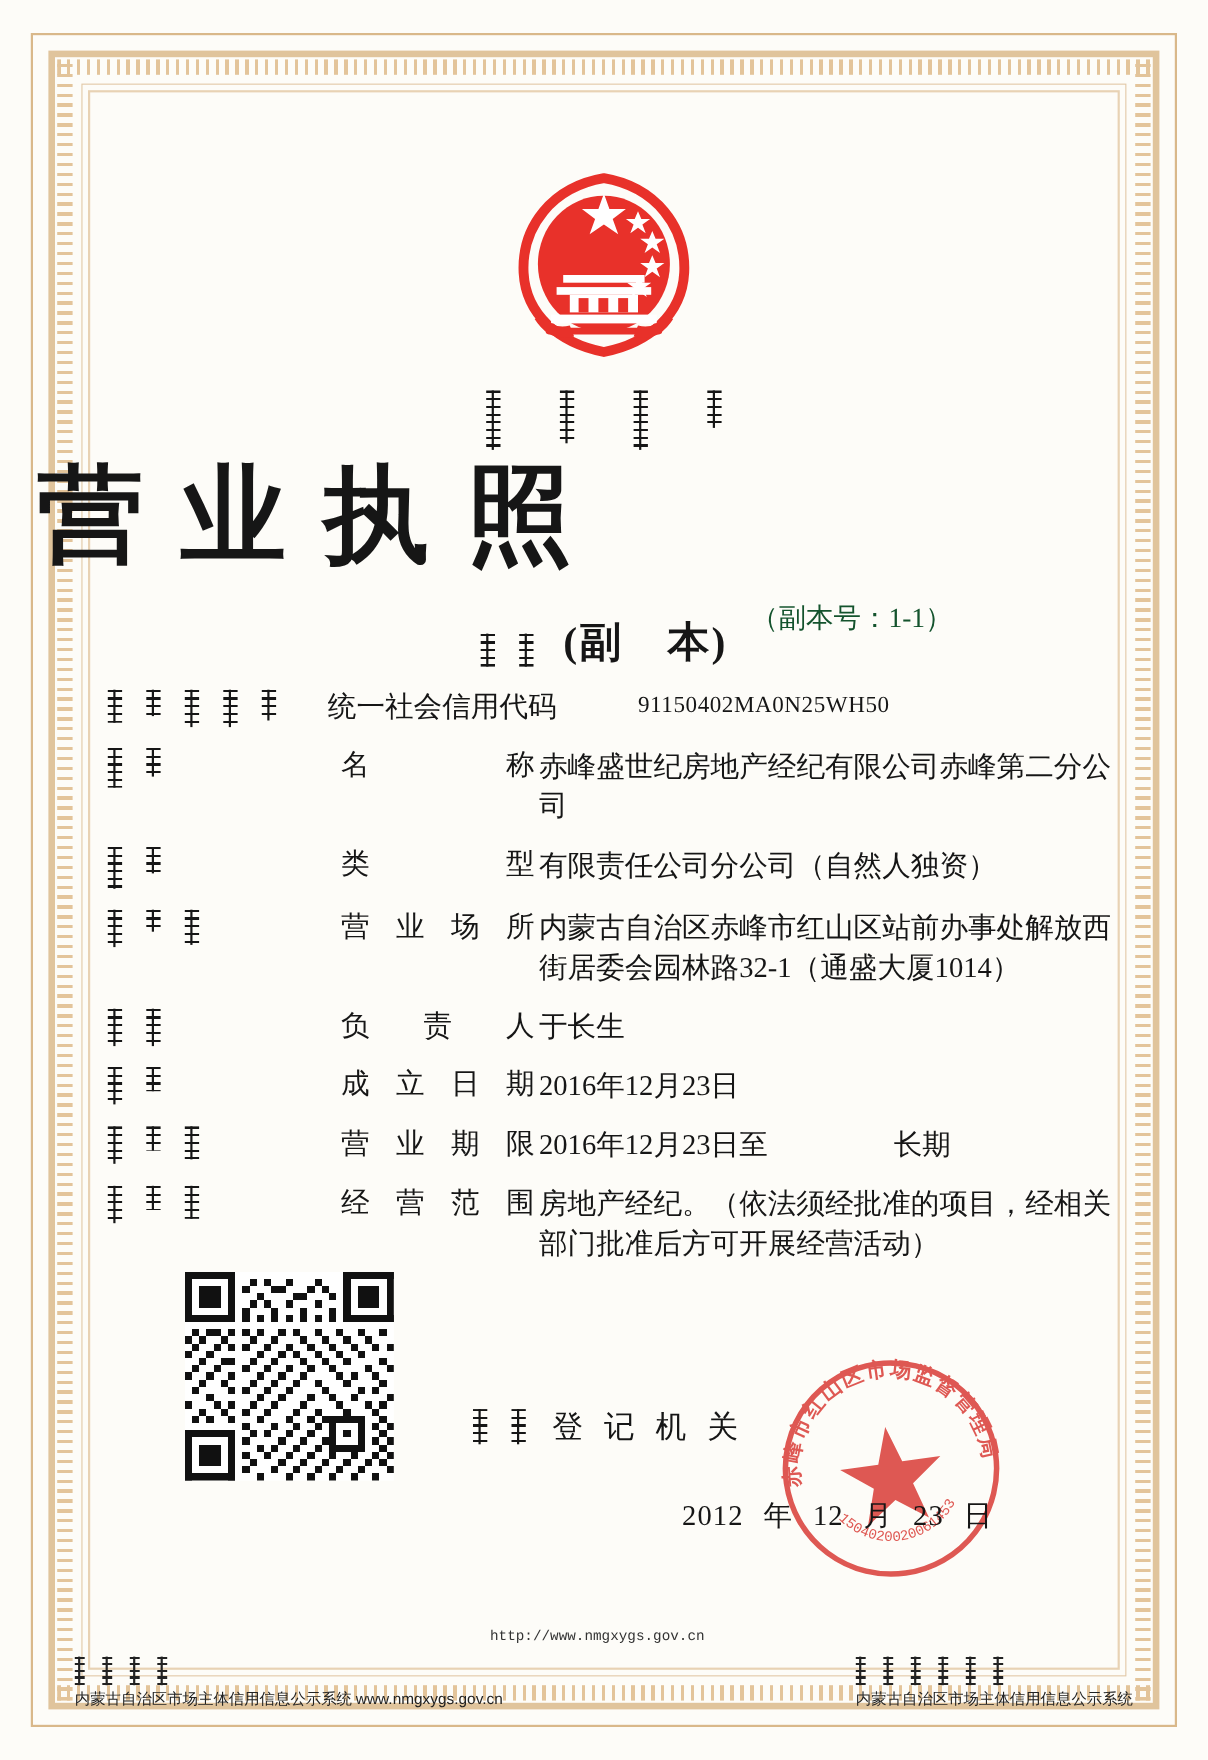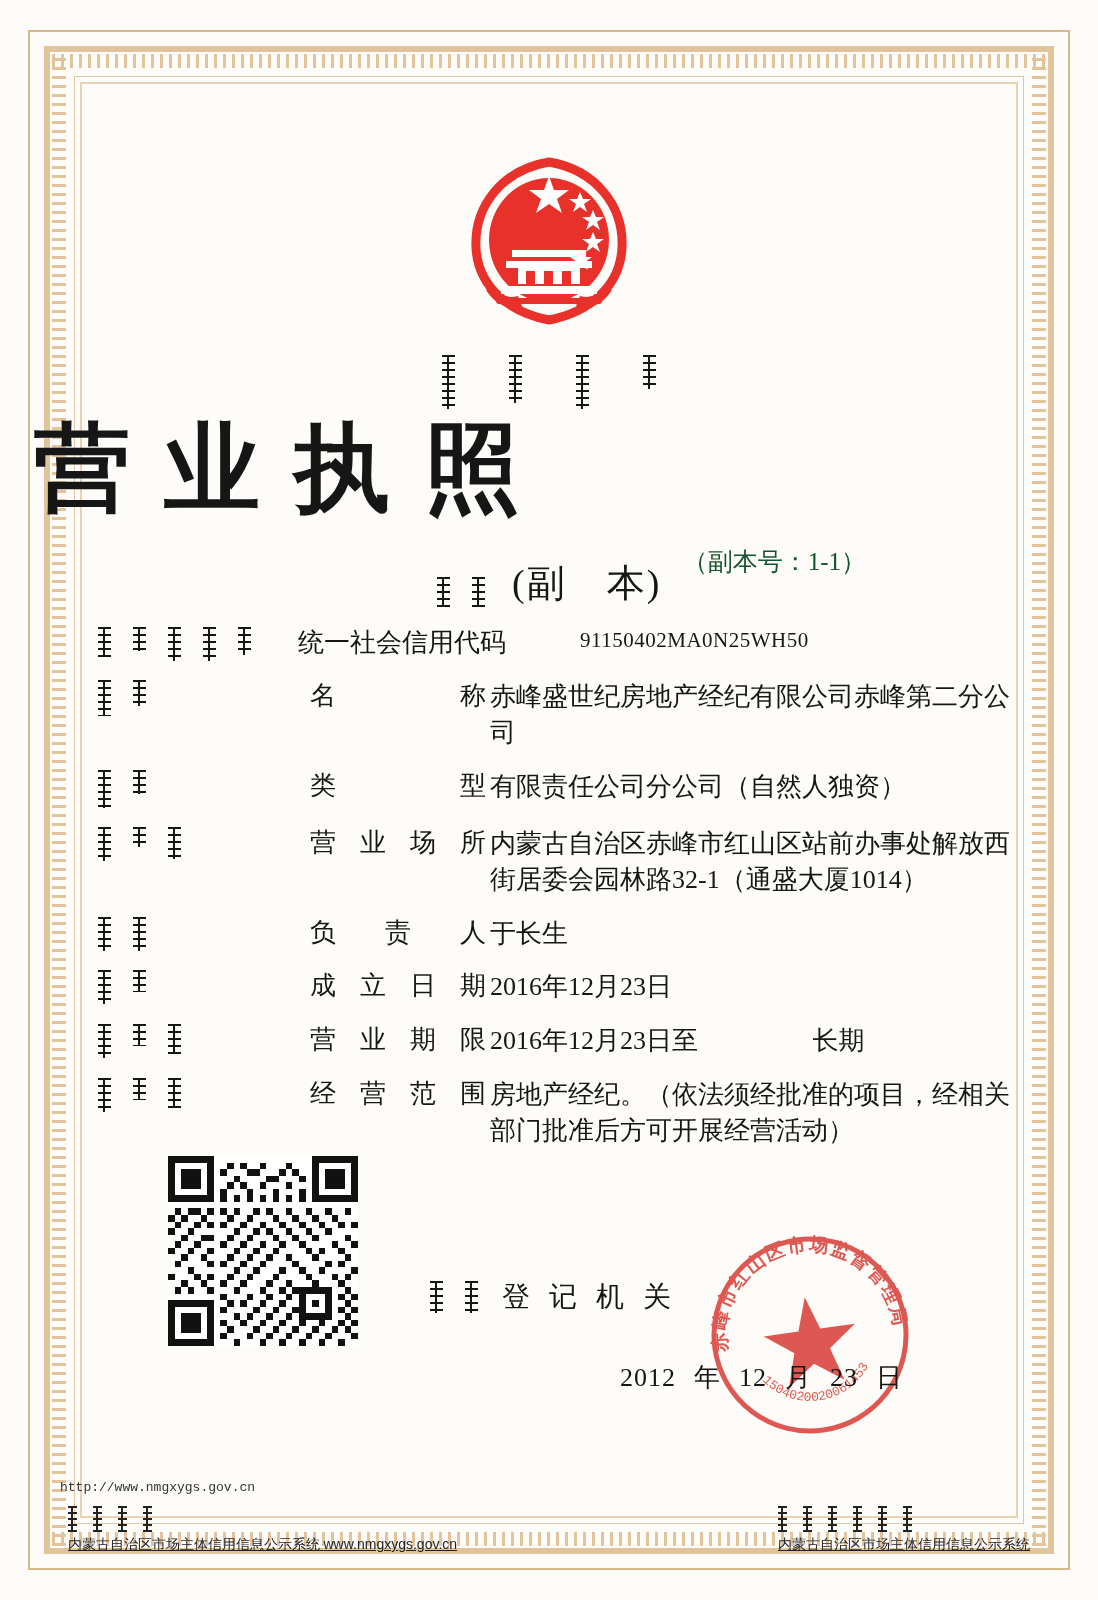--- a/index.html
+++ b/index.html
@@ -108,21 +108,21 @@
     font-size: 25px;
     color: #14532d;
     font-family: "Liberation Serif", serif;
   }
   .subtitle {
     position: absolute;
     top: 558px;
     left: 0; right: 0;
     text-align: center;
     font-size: 38px;
-    font-weight: normal;
+    font-weight: bold;
     color: #161616;
     letter-spacing: 2px;
   }
   .subtitle .mongdec {
     display: inline-block;
     vertical-align: middle;
     margin-right: 16px;
   }
 
   
@@ -239,31 +239,30 @@
     left: 60px;
     right: 60px;
     bottom: 46px;
     font-size: 13px;
     color: #222;
   }
   .footer .url-row {
     position: absolute;
     left: 0; right: 12px;
     top: -26px;
-    text-align: left;
+    text-align: center;
     font-family: "Liberation Mono", monospace;
     font-size: 13px;
     color: #333;
   }
   .footer .bottom-row {
     display: flex;
     justify-content: space-between;
     font-size: 14px;
     padding: 0 8px;
-    text-decoration: underline;
   }
   .footer .left-f { font-family: "Liberation Sans", sans-serif; font-size: 14px; }
   .footer .right-f { font-family: "Liberation Sans", sans-serif; font-size: 14px; }
   .footer-mong {
     display: flex;
     gap: 16px;
     align-items: flex-end;
     margin-bottom: 4px;
   }
   .fm-col {

